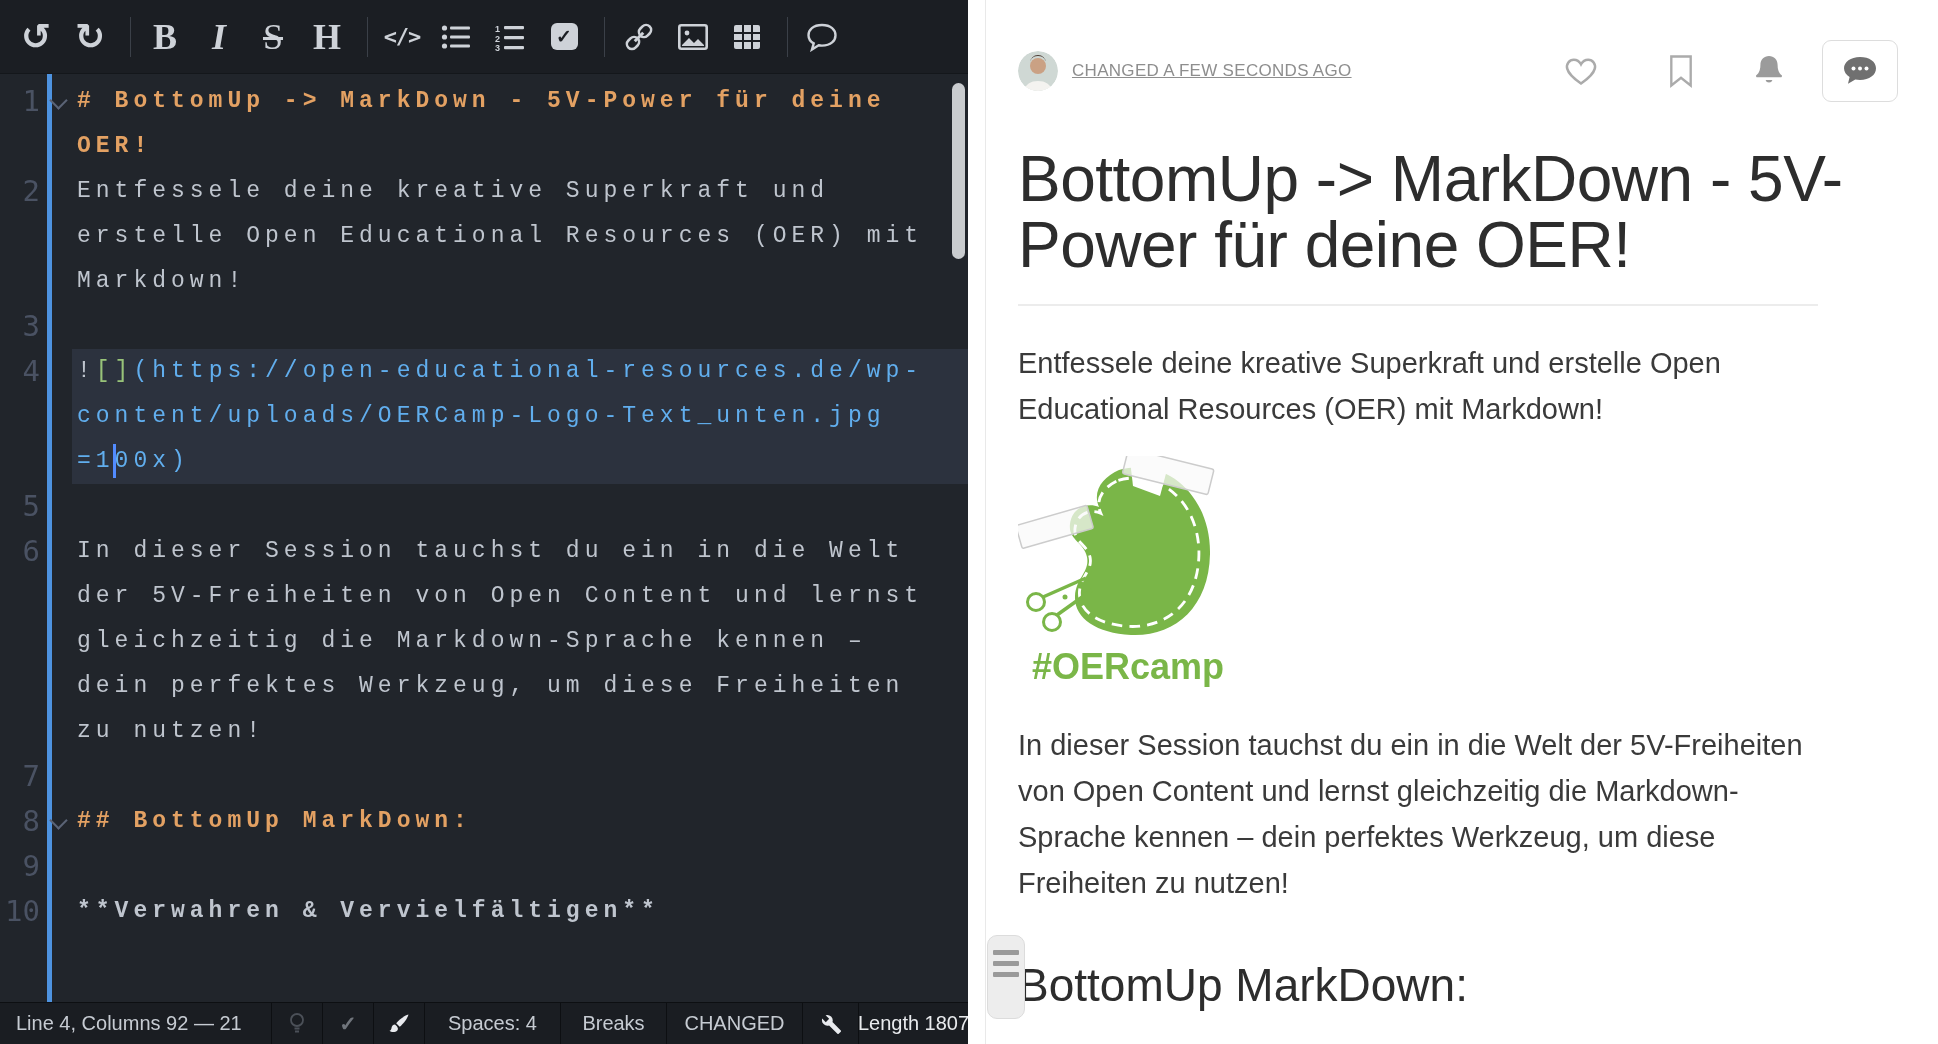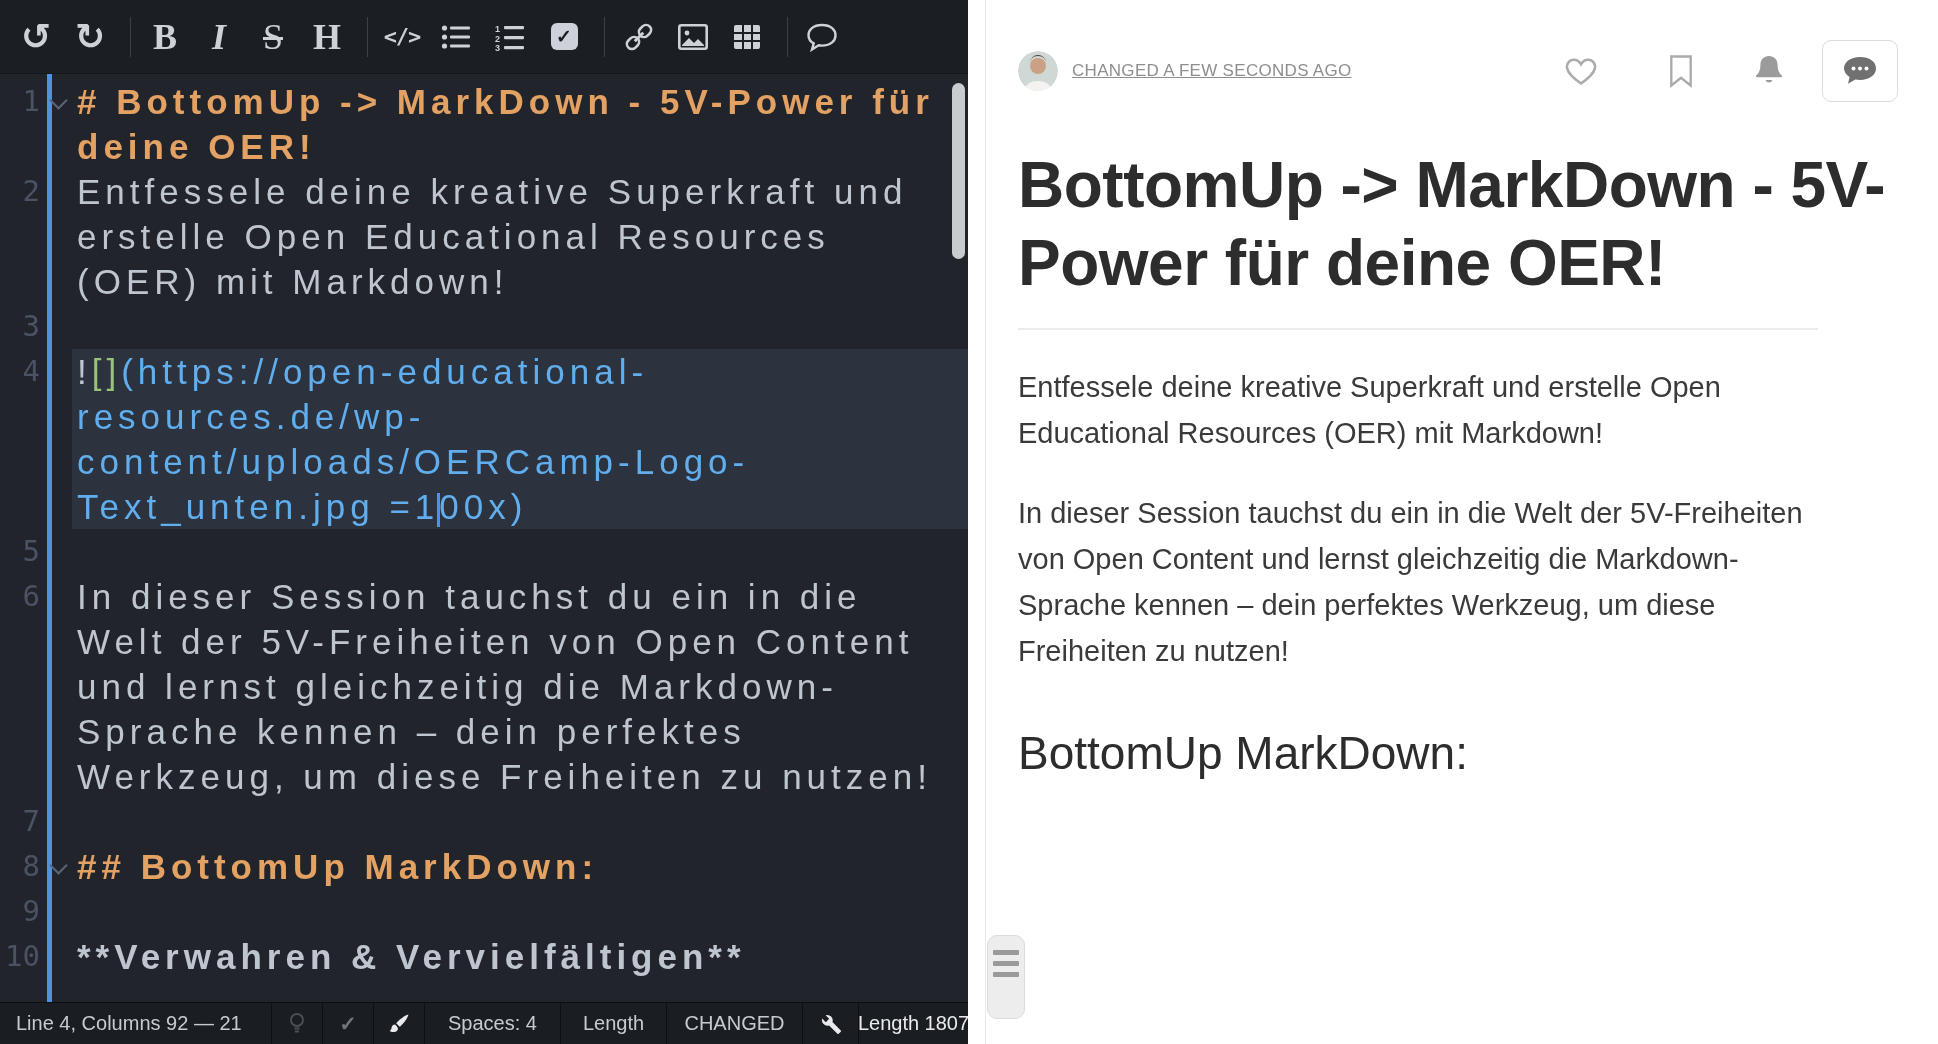--- a/index.html
+++ b/index.html
@@ -23,21 +23,21 @@
   .editor-body{position:relative;flex:1;overflow:hidden;padding-top:5px;}
   .authorship-bar{position:absolute;left:47px;top:0;bottom:0;width:5px;background:#4e93e0;}
   .cm-row{display:flex;align-items:stretch;min-height:45px;}
   .gut{flex:none;width:44px;text-align:right;padding-right:4px;box-sizing:border-box;
        color:#4a5263;font-family:"DejaVu Sans Mono",monospace;font-size:29px;line-height:45px;}
   .fold{flex:none;width:28px;text-align:center;}
   .chev{display:inline-block;width:11px;height:11px;border-left:2.5px solid #5b6476;
         border-bottom:2.5px solid #5b6476;transform:rotate(-45deg);margin-top:15px;}
   .txt{flex:1;padding:0 5px;}
   .cm-row.active .txt{background:#2c323e;}
-  .txt-inner{display:block;max-width:860px;font-family:Liberation Sans, sans-serif;font-size:35px;
+  .txt-inner{display:block;max-width:860px;font-family:Liberation Mono, monospace;font-size:23px;
              line-height:45px;letter-spacing:5px;color:#bfc5ce;overflow-wrap:break-word;word-wrap:break-word;}
   .md-text{color:#bfc5ce;}
   .md-header{color:#e3a163;font-weight:bold;}
   .md-bold{color:#bfc5ce;font-weight:bold;}
   .md-link{color:#61aeee;}
   .md-bracket{color:#98c379;}
   .cursor{display:inline-block;width:3px;height:34px;background:#528bff;vertical-align:middle;
           margin-left:-2px;margin-right:-1px;}
   .editor-scrollbar{position:absolute;right:3px;top:9px;width:13px;height:176px;border-radius:7px;
                     background:#c9cccf;}
@@ -63,21 +63,21 @@
   .pv-header{display:flex;align-items:center;height:66px;}
   .pv-avatar{width:40px;height:40px;border-radius:50%;overflow:hidden;flex:none;}
   .pv-meta{margin-left:14px;font-size:17px;color:#8e8e8e;letter-spacing:0.3px;text-decoration:underline;}
   .pv-actions{margin-left:auto;display:flex;align-items:center;}
   .pv-icon{display:flex;align-items:center;justify-content:center;cursor:pointer;}
   .pv-heart{margin-right:66px;}
   .pv-bookmark{margin-right:56px;}
   .pv-bell{margin-right:36px;}
   .pv-chatbtn{width:74px;height:60px;border:1px solid #dddddd;border-radius:9px;background:#fff;
               display:flex;align-items:center;justify-content:center;cursor:pointer;}
-  .pv-title{max-width:880px;margin:42px 0 0 0;font-size:64px;line-height:78px;font-weight:bold;
+  .pv-title{max-width:880px;margin:42px 0 0 0;font-size:64px;line-height:66px;font-weight:normal;
             color:#2d2d2d;letter-spacing:-0.5px;}
   .pv-hr{height:2px;background:#ececec;border:none;max-width:800px;margin:26px 0 0 0;}
   .pv-p{max-width:800px;margin:34px 0 0 0;font-size:29px;line-height:46px;color:#3a3a3a;}
   .pv-logo{margin:24px 0 0 0;}
   .pv-logo-caption{margin:4px 0 0 14px;font-size:36px;font-weight:bold;color:#7ab648;
                    font-family:"Liberation Sans",sans-serif;}
   .pv-h2{max-width:800px;margin:52px 0 0 0;font-size:46px;font-weight:normal;color:#2d2d2d;}
   .split-handle{position:absolute;left:1px;top:935px;width:38px;height:84px;background:#ededed;
                 border:1px solid #dcdcdc;border-radius:10px;cursor:col-resize;
                 display:flex;flex-direction:column;align-items:center;padding-top:14px;box-sizing:border-box;}
@@ -266,21 +266,21 @@
       <div class="sb-sec sb-ic">
         <span class="sb-checkglyph">✓</span>
       </div>
       <div class="sb-sec sb-ic">
         <svg width="22" height="22" viewBox="0 0 22 22" fill="#e8eaee">
           <path d="M20.5 1.5c-4.5 1.2-10 5.8-12.3 8.8l3.5 3.5c3-2.3 7.6-7.8 8.8-12.3z"></path>
           <path d="M7 11.5c-2 .2-3.3 1.6-3.5 3.4-.2 1.4-.8 2.3-2 2.9 1.6 1.7 6 1.8 7.8-.3 1.2-1.4.9-3.4-2.3-6z"></path>
           </svg>
       </div>
       <div class="sb-sec sb-spaces">Spaces: 4</div>
-      <div class="sb-sec sb-breaks">Length</div>
+      <div class="sb-sec sb-breaks">Breaks</div>
       <div class="sb-sec sb-mode">CHANGED</div>
       <div class="sb-sec sb-wrench">
         <svg width="22" height="22" viewBox="0 0 24 24" fill="#e8eaee">
           <path d="M22.7 19 13.6 9.9a6 6 0 0 0-7.5-7.5L10 6.3 6.3 10 2.4 6.1a6 6 0 0 0 7.5 7.5l9.1 9.1c.4.4 1 .4 1.4 0l2.3-2.3c.4-.4.4-1 0-1.4z"></path>
           </svg>
       </div>
       <div class="sb-sec sb-length">Length 1807</div>
     </div>
   </div>
 
@@ -337,20 +337,40 @@
             </svg>
           </div>
         </div>
       </div>
 
       <h1 class="pv-title">BottomUp -&gt; MarkDown - 5V-Power für deine OER!</h1>
       <hr class="pv-hr">
 
       <p class="pv-p">Entfessele deine kreative Superkraft und erstelle Open Educational Resources (OER) mit Markdown!</p>
 
+      <div class="pv-logo">
+        <svg width="200" height="182" viewBox="0 0 200 182">
+          <path d="M101 14 C148 0 193 40 192 98 C191 152 156 181 113 179 C78 177 56 162 57 140 C58 122 72 116 69 101 C66 86 50 84 52 68 C54 51 70 46 81 51 C74 35 85 21 101 14 Z" fill="#7ab648"></path>
+          <path d="M112 4 L150 10 L142 40 L115 30 Z" fill="#ffffff"></path>
+          <path d="M101 14 C148 0 193 40 192 98 C191 152 156 181 113 179 C78 177 56 162 57 140 C58 122 72 116 69 101 C66 86 50 84 52 68 C54 51 70 46 81 51 C74 35 85 21 101 14 Z" transform="translate(11 12) scale(0.885)" fill="none" stroke="#ffffff" stroke-width="3.2" stroke-dasharray="12 8"></path>
+          <g transform="rotate(14 148 16)">
+            <rect x="106" y="2" width="88" height="26" rx="2" fill="rgba(250,250,250,0.72)" stroke="#cccccc" stroke-width="1.5"></rect>
+            </g>
+          <g transform="rotate(-16 40 72)">
+            <rect x="0" y="58" width="74" height="24" rx="2" fill="rgba(250,250,250,0.72)" stroke="#cccccc" stroke-width="1.5"></rect>
+            </g>
+          <g>
+            <path d="M25 141 L68 122 M39 159 L74 134" stroke="#7ab648" stroke-width="3.5" fill="none"></path>
+            <circle cx="18" cy="146" r="8.5" fill="#ffffff" stroke="#7ab648" stroke-width="3"></circle>
+            <circle cx="34" cy="166" r="8.5" fill="#ffffff" stroke="#7ab648" stroke-width="3"></circle>
+            <circle cx="47" cy="141" r="2.5" fill="#7ab648"></circle>
+          </g>
+        </svg>
+        <div class="pv-logo-caption">#OERcamp</div>
+      </div>
 
       <p class="pv-p">In dieser Session tauchst du ein in die Welt der 5V-Freiheiten von Open Content und lernst gleichzeitig die Markdown-Sprache kennen – dein perfektes Werkzeug, um diese Freiheiten zu nutzen!</p>
 
       <h2 class="pv-h2">BottomUp MarkDown:</h2>
 
     </div>
   </div>
 </div>
 
 </body></html>

